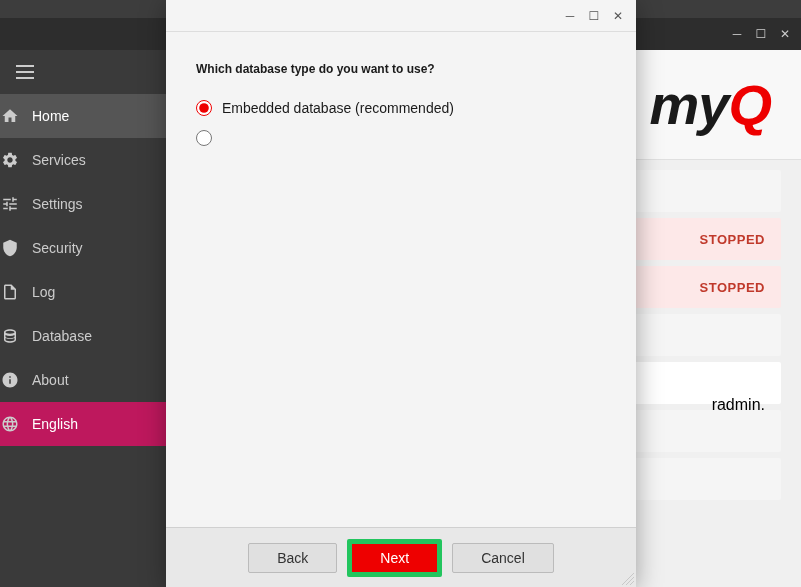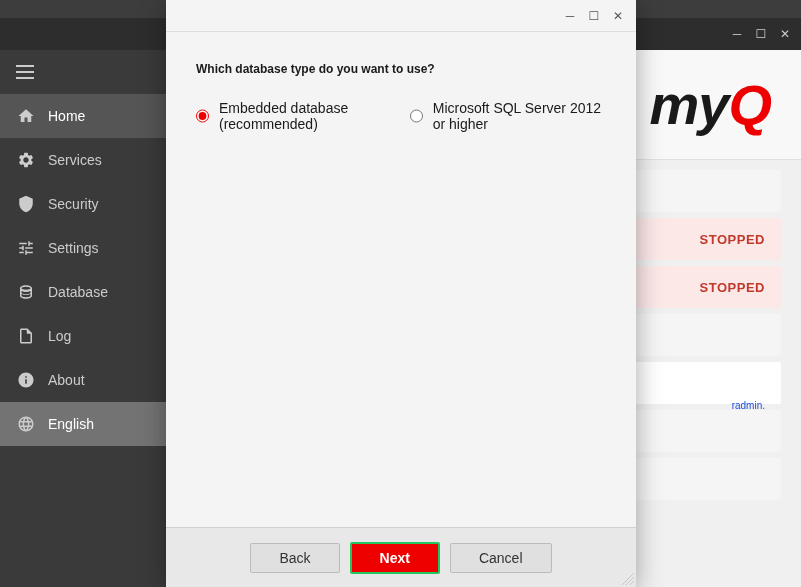--- a/index.html
+++ b/index.html
@@ -77,33 +77,33 @@
       display: block;
       width: 18px;
       height: 2px;
       background: #ccc;
     }
 
     .sidebar-item {
       display: flex;
       align-items: center;
       gap: 12px;
-      padding: 12px 16px;
+      padding: 12px 0;
       color: #ccc;
       font-size: 14px;
       cursor: pointer;
     }
 
     .sidebar-item.active {
       background: #555;
       color: #fff;
     }
 
     .sidebar-item.highlighted {
-      background: #737373;
+      background: #be185d;
       color: #fff;
     }
 
     .sidebar-icon {
       width: 20px;
       height: 20px;
       display: flex;
       align-items: center;
       justify-content: center;
       font-size: 16px;
@@ -172,22 +172,22 @@
       text-transform: uppercase;
       letter-spacing: 0.5px;
       margin-left: 18px;
     }
 
     .status-row.empty {
       background: #f5f5f5;
     }
 
     .admin-text {
-      font-size: 10px;
-      color: #1d4ed8;
+      font-size: 16px;
+      color: #000000;
       margin-top: 44px;
     }
 
     
     .dialog {
       position: absolute;
       top: 0;
       left: 166px;
       width: 470px;
       height: 587px;
@@ -229,20 +229,21 @@
 
     .dialog-question {
       font-size: 12px;
       font-weight: 600;
       color: #1a1a1a;
       margin-bottom: 24px;
     }
 
     .radio-group {
       display: flex;
+      flex-direction: column;
       gap: 14px;
     }
 
     .radio-option {
       display: flex;
       align-items: center;
       gap: 10px;
       cursor: pointer;
       font-size: 14px;
       color: #1a1a1a;
@@ -276,22 +277,21 @@
 
     .btn-default {
       background: #e0e0e0;
       color: #333;
       border: 1px solid #bbb;
     }
 
     .btn-primary {
       background: #e00;
       color: #fff;
-      border: 2px solid #22c55e;
-      font-weight: bold;
+      border: 5px solid #22c55e;
     }
 
     
     .resize-grip {
       position: absolute;
       bottom: 2px;
       right: 2px;
       width: 12px;
       height: 12px;
       cursor: nwse-resize;
@@ -332,51 +332,51 @@
           <svg width="18" height="18" viewBox="0 0 24 24" fill="#ccc">
               <path d="M19.14,12.94c0.04-0.3,0.06-0.61,0.06-0.94c0-0.32-0.02-0.64-0.07-0.94l2.03-1.58c0.18-0.14,0.23-0.41,0.12-0.61 l-1.92-3.32c-0.12-0.22-0.37-0.29-0.59-0.22l-2.39,0.96c-0.5-0.38-1.03-0.7-1.62-0.94L14.4,2.81c-0.04-0.24-0.24-0.41-0.48-0.41 h-3.84c-0.24,0-0.43,0.17-0.47,0.41L9.25,5.35C8.66,5.59,8.12,5.92,7.63,6.29L5.24,5.33c-0.22-0.08-0.47,0-0.59,0.22L2.74,8.87 C2.62,9.08,2.66,9.34,2.86,9.48l2.03,1.58C4.84,11.36,4.8,11.69,4.8,12s0.02,0.64,0.07,0.94l-2.03,1.58 c-0.18,0.14-0.23,0.41-0.12,0.61l1.92,3.32c0.12,0.22,0.37,0.29,0.59,0.22l2.39-0.96c0.5,0.38,1.03,0.7,1.62,0.94l0.36,2.54 c0.05,0.24,0.24,0.41,0.48,0.41h3.84c0.24,0,0.44-0.17,0.47-0.41l0.36-2.54c0.59-0.24,1.13-0.56,1.62-0.94l2.39,0.96 c0.22,0.08,0.47,0,0.59-0.22l1.92-3.32c0.12-0.22,0.07-0.47-0.12-0.61L19.14,12.94z M12,15.6c-1.98,0-3.6-1.62-3.6-3.6 s1.62-3.6,3.6-3.6s3.6,1.62,3.6,3.6S13.98,15.6,12,15.6z"></path>
             </svg>
         </div>
         <span>Services</span>
       </div>
 
       <div class="sidebar-item">
         <div class="sidebar-icon">
           <svg width="18" height="18" viewBox="0 0 24 24" fill="#ccc">
+              <path d="M3 17v2h6v-2H3zM3 5v2h10V5H3zm10 16v-2h8v-2h-8v-2h-2v6h2zM7 9v2H3v2h4v2h2V9H7zm14 4v-2H11v2h10zm-6-4h2V7h4V5h-4V3h-2v6z"></path>
+            </svg>
+        </div>
+        <span>Settings</span>
+      </div>
+
+      <div class="sidebar-item">
+        <div class="sidebar-icon">
+          <svg width="18" height="18" viewBox="0 0 24 24" fill="#ccc">
               <path d="M12 1L3 5v6c0 5.55 3.84 10.74 9 12 5.16-1.26 9-6.45 9-12V5l-9-4z"></path>
             </svg>
         </div>
         <span>Security</span>
       </div>
 
       <div class="sidebar-item">
         <div class="sidebar-icon">
           <svg width="18" height="18" viewBox="0 0 24 24" fill="#ccc">
-              <path d="M3 17v2h6v-2H3zM3 5v2h10V5H3zm10 16v-2h8v-2h-8v-2h-2v6h2zM7 9v2H3v2h4v2h2V9H7zm14 4v-2H11v2h10zm-6-4h2V7h4V5h-4V3h-2v6z"></path>
-            </svg>
-        </div>
-        <span>Settings</span>
+              <path d="M14 2H6c-1.1 0-1.99.9-1.99 2L4 20c0 1.1.89 2 1.99 2H18c1.1 0 2-.9 2-2V8l-6-6zM6 20V4h7v5h5v11H6z"></path>
+            </svg>
+        </div>
+        <span>Log</span>
       </div>
 
       <div class="sidebar-item">
         <div class="sidebar-icon">
           <svg width="18" height="18" viewBox="0 0 24 24" fill="#ccc">
               <path d="M12 3C7.58 3 4 4.79 4 7v10c0 2.21 3.58 4 8 4s8-1.79 8-4V7c0-2.21-3.58-4-8-4zm0 2c3.87 0 6 1.36 6 2s-2.13 2-6 2-6-1.36-6-2 2.13-2 6-2zm0 14c-3.87 0-6-1.36-6-2v-2.23c1.61.78 3.72 1.23 6 1.23s4.39-.45 6-1.23V17c0 .64-2.13 2-6 2zm0-4c-3.87 0-6-1.36-6-2v-2.23c1.61.78 3.72 1.23 6 1.23s4.39-.45 6-1.23V13c0 .64-2.13 2-6 2z"></path>
             </svg>
         </div>
         <span>Database</span>
-      </div>
-
-      <div class="sidebar-item">
-        <div class="sidebar-icon">
-          <svg width="18" height="18" viewBox="0 0 24 24" fill="#ccc">
-              <path d="M14 2H6c-1.1 0-1.99.9-1.99 2L4 20c0 1.1.89 2 1.99 2H18c1.1 0 2-.9 2-2V8l-6-6zM6 20V4h7v5h5v11H6z"></path>
-            </svg>
-        </div>
-        <span>Log</span>
       </div>
 
       <div class="sidebar-item">
         <div class="sidebar-icon">
           <svg width="18" height="18" viewBox="0 0 24 24" fill="#ccc">
               <path d="M12 2C6.48 2 2 6.48 2 12s4.48 10 10 10 10-4.48 10-10S17.52 2 12 2zm1 15h-2v-6h2v6zm0-8h-2V7h2v2z"></path>
             </svg>
         </div>
         <span>About</span>
       </div>
@@ -426,21 +426,20 @@
   <div class="dialog-body">
     <div class="dialog-question">Which database type do you want to use?</div>
 
     <div class="radio-group">
       <label class="radio-option">
         <input type="radio" name="db-type" checked="" style="">
         <span>Embedded database (recommended)</span>
       </label>
       <label class="radio-option">
         <input type="radio" name="db-type" style="">
-        <span>Microsoft SQL Server 2012 or higher</span>
       </label>
     </div>
   </div>
 
   <div class="dialog-footer">
     <button class="btn btn-default">Back</button>
     <button class="btn btn-primary">Next</button>
     <button class="btn btn-default">Cancel</button>
   </div>
 

